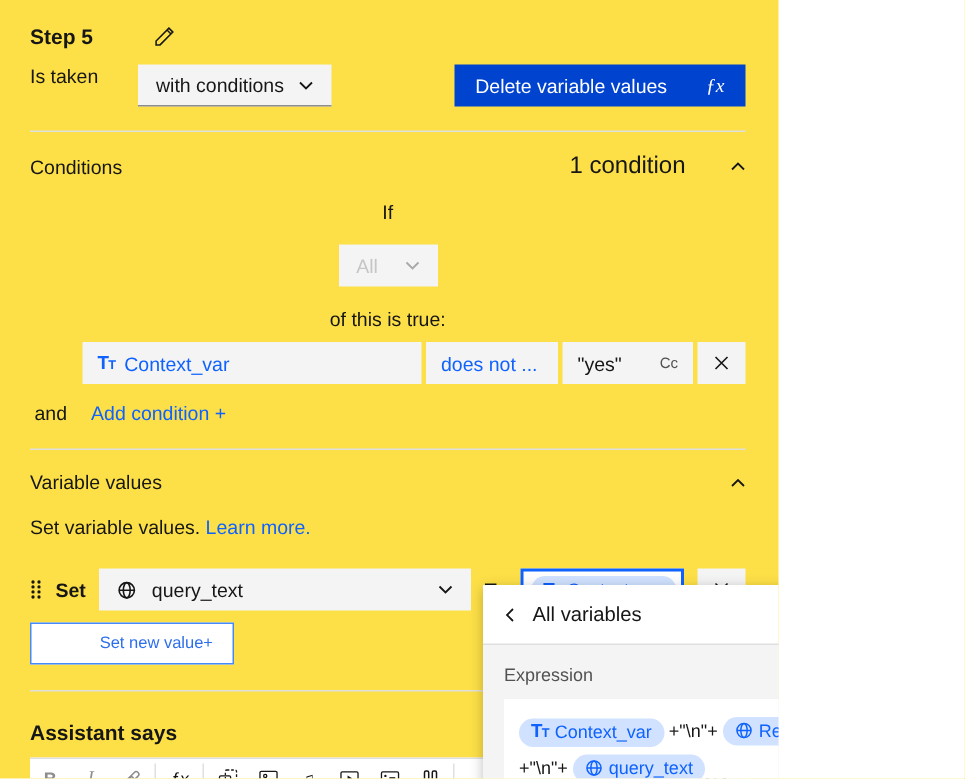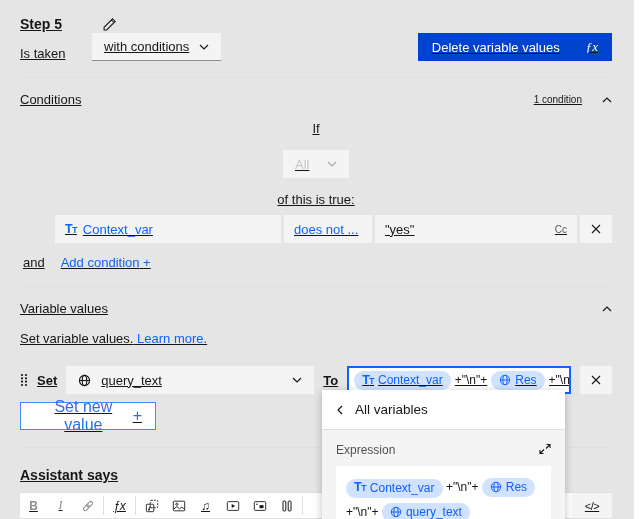--- a/index.html
+++ b/index.html
@@ -1,50 +1,50 @@
 <!DOCTYPE html>
 <html><head>
 <meta charset="utf-8">
 <style>
   * { margin:0; padding:0; box-sizing:border-box; }
   html,body { background:#fff; }
   .app {
-    position:relative; width:634px; height:519px; overflow:hidden;
+    position:relative; width:519px; height:519px; overflow:hidden;
     font-family:"Liberation Sans","DejaVu Sans",sans-serif;
-    font-size:13px; color:#161616; background:#e5e5e5;text-decoration:underline;
+    font-size:13px; color:#161616; background:#fde047;
   }
   .content { padding:0 22px 0 20px; }
 
   
   .divider { height:1px; background:#e0e0e0; }
   .link { color:#0f62fe; cursor:pointer; text-decoration:none; }
   .bold { font-weight:bold; }
   svg { display:block; }
 
   
   .step-row { display:flex; align-items:center; gap:40px; padding-top:16px; }
   .step-title { font-size:14px; font-weight:bold; }
 
-  .taken-row { display:flex; align-items:flex-end; margin-top:1px; }
+  .taken-row { display:flex; align-items:flex-start; margin-top:11px; }
   .taken-label { width:72px; }
   .dropdown {
     height:28px; background:#f4f4f4; border-bottom:1px solid #8d8d8d;
     display:flex; align-items:center; gap:10px; padding:0 12px; cursor:pointer;
   }
   .dropdown.disabled { border-bottom:none; color:#c6c6c6; cursor:default; }
   .spacer { flex:1; }
   .btn-primary {
     height:28px; background:#0043ce; color:#fff; border:none; cursor:pointer;
     display:flex; align-items:center; gap:26px; padding:13px 14px; font-size:13px;
     font-family:inherit;
   }
   .fx { font-style:italic; font-family:"Liberation Serif","DejaVu Serif",serif; }
 
   .section-head { display:flex; align-items:center; justify-content:space-between; padding:14px 0 12px; }
-  .head-right { display:flex; align-items:center; gap:20px; font-size:10px; }
+  .head-right { display:flex; align-items:center; gap:30px; font-size:16px; }
 
   
   .if-row { display:flex; align-items:center; gap:14px; margin-top:2px;flex-direction:column; }
   .cond-row { display:flex; gap:3px; margin:8px 0 0 35px; }
   .cell {
     background:#f4f4f4; height:28px; display:flex; align-items:center;
     padding:0 10px; gap:6px;
   }
   .cell-var   { width:226px; color:#0f62fe; cursor:pointer; }
   .cell-op    { width:88px; color:#0f62fe; cursor:pointer;text-align:right; }
@@ -73,22 +73,22 @@
     font-size:12px; flex:none; cursor:pointer;
   }
   .op-text { color:#161616; flex:none; }
   .op-trunc { overflow:hidden; text-overflow:clip; }
   .x-btn {
     width:32px; height:28px; background:#f4f4f4; border:none; cursor:pointer;
     display:flex; align-items:center; justify-content:center; flex:none;
   }
   .btn-secondary {
     margin-top:8px; width:136px; height:28px; background:#fff;
-    border:1px solid #4589ff; color:#2d6eec; font-size:16px; font-family:inherit;
-    display:flex; align-items:center; justify-content:center;
+    border:1px solid #4589ff; color:#2d6eec; font-size:11px; font-family:inherit;
+    display:flex; align-items:center; justify-content:flex-end;
     padding:4px 13px; cursor:pointer;
   }
 
   
   .assistant-title { font-size:14px; font-weight:bold; margin-top:19px; }
   .toolbar {
     margin-top:9px; height:27px; display:flex; align-items:stretch;
     border-top:1px solid #e0e0e0; border-bottom:1px solid #e0e0e0; background:#fff;
   }
   .tb-btn {

